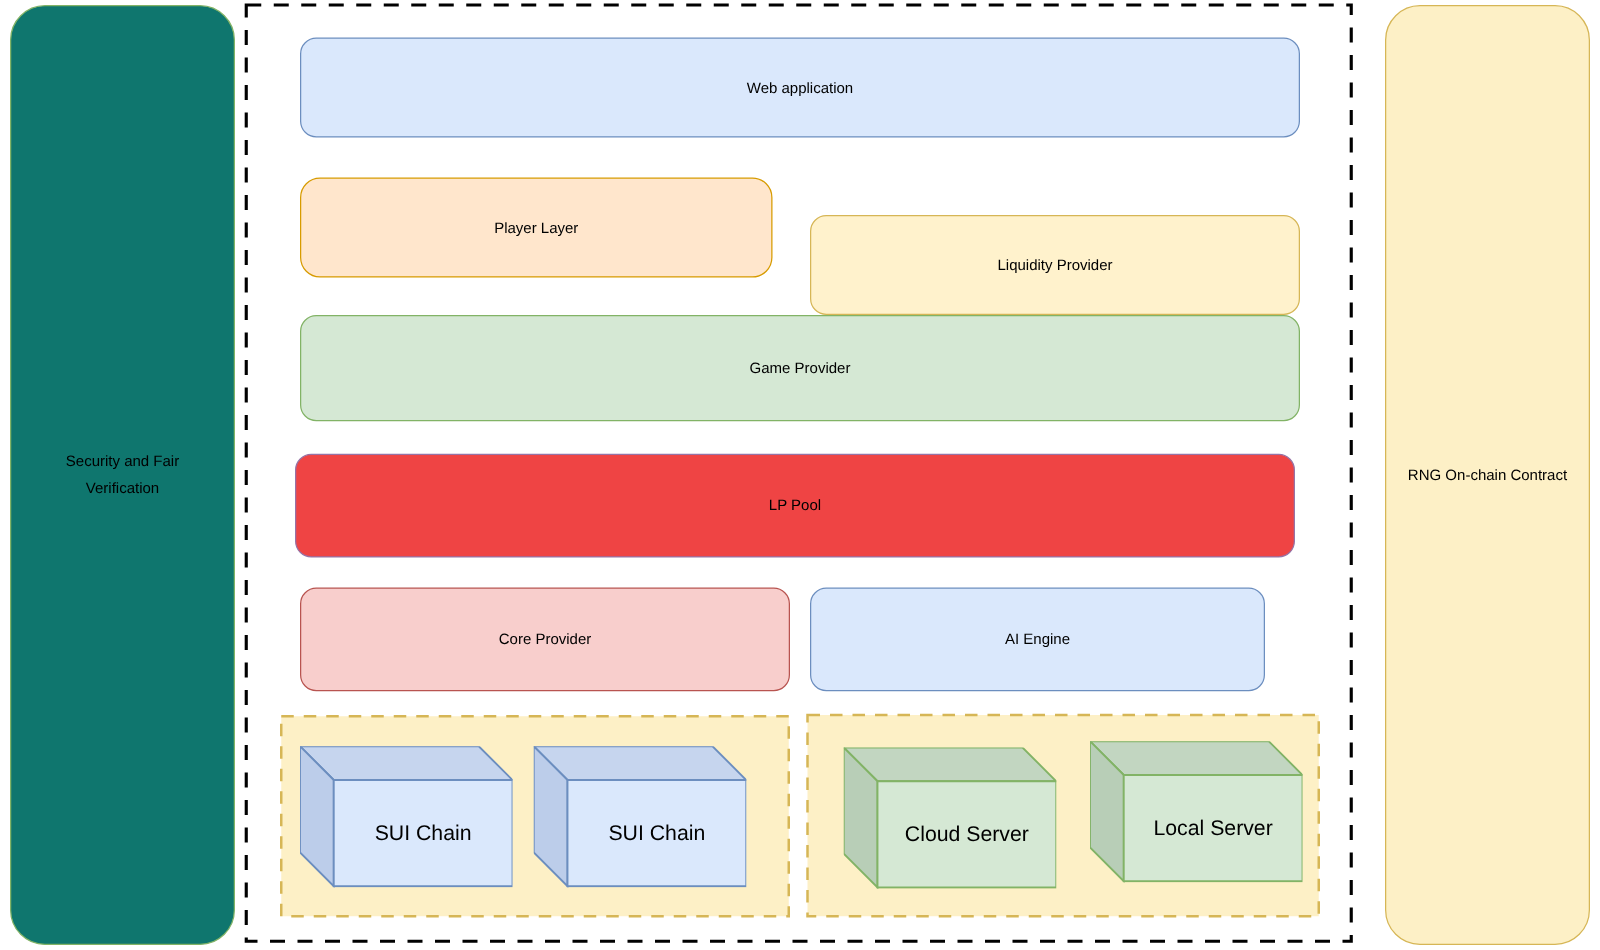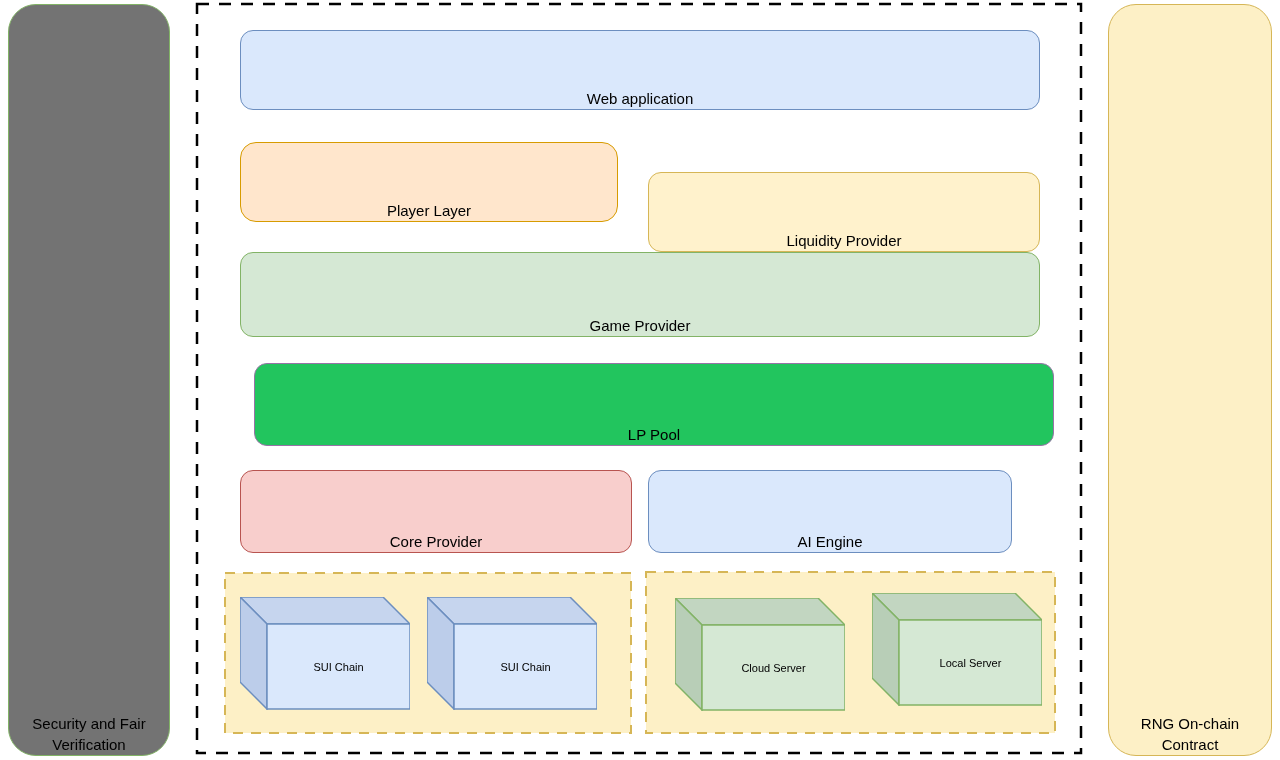--- a/index.html
+++ b/index.html
@@ -7,46 +7,46 @@
     position:relative;
     width:1280px;height:760px;
     font-family:"Liberation Sans", sans-serif;
     color:#000000;
     overflow:hidden;
     background:#ffffff;
   }
   .bg-svg{position:absolute;left:0;top:0;}
   .node{
     position:absolute;
-    display:flex;align-items:flex-end;justify-content:center;
+    display:flex;align-items:center;justify-content:center;
     text-align:center;
-    font-size:15px;line-height:21px;
+    font-size:12px;line-height:21px;
     box-sizing:border-box;
   }
   .rounded{border-radius:13px;border:1px solid;}
   .panel{border-radius:28px;border:1px solid;}
   .panel-label{padding:0 14px;}
   
-  .left-panel{left:8px;top:4px;width:162px;height:752px;background:#737373;border-color:#82b366;}
+  .left-panel{left:8px;top:4px;width:180px;height:752px;background:#0f766e;border-color:#82b366;}
   .right-panel{left:1108px;top:4px;width:164px;height:752px;background:#fdf0c6;border-color:#d6b656;}
   
   .web-application{left:240px;top:30px;width:800px;height:80px;background:#dae8fc;border-color:#6c8ebf;}
   .player-layer{left:240px;top:142px;width:378px;height:80px;background:#ffe6cc;border-color:#d79b00;border-radius:16px;}
   .liquidity-provider{left:648px;top:142px;width:392px;height:80px;background:#fff2cc;border-color:#d6b656;margin-top:30px;}
   .game-provider{left:240px;top:252px;width:800px;height:85px;background:#d5e8d4;border-color:#82b366;}
-  .lp-pool{left:254px;top:363px;width:800px;height:83px;background:#22c55e;border-color:#9673a6;}
+  .lp-pool{left:236px;top:363px;width:800px;height:83px;background:#ef4444;border-color:#9673a6;}
   .core-service{left:240px;top:470px;width:392px;height:83px;background:#f8cecc;border-color:#b85450;}
   .ai-engine{left:648px;top:470px;width:364px;height:83px;background:#dae8fc;border-color:#6c8ebf;}
   
   .cube{position:absolute;width:170px;height:113px;}
   .cube svg{position:absolute;left:0;top:0;}
   .cube-label{
     position:absolute;left:27px;top:27px;width:143px;height:86px;
     display:flex;align-items:center;justify-content:center;
-    font-size:11px;text-align:center;
+    font-size:17px;text-align:center;
   }
   .cube-sui-1{left:240px;top:597px;}
   .cube-sui-2{left:427px;top:597px;}
   .cube-cloud{left:675px;top:598px;}
   .cube-local{left:872px;top:593px;}
 </style>
 </head>
 <body>
 
 <div class="canvas">

